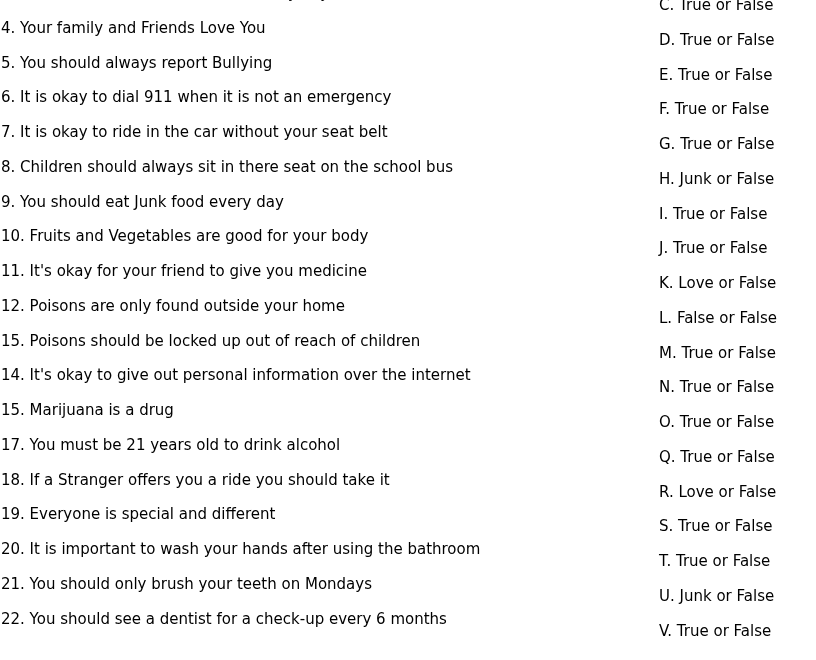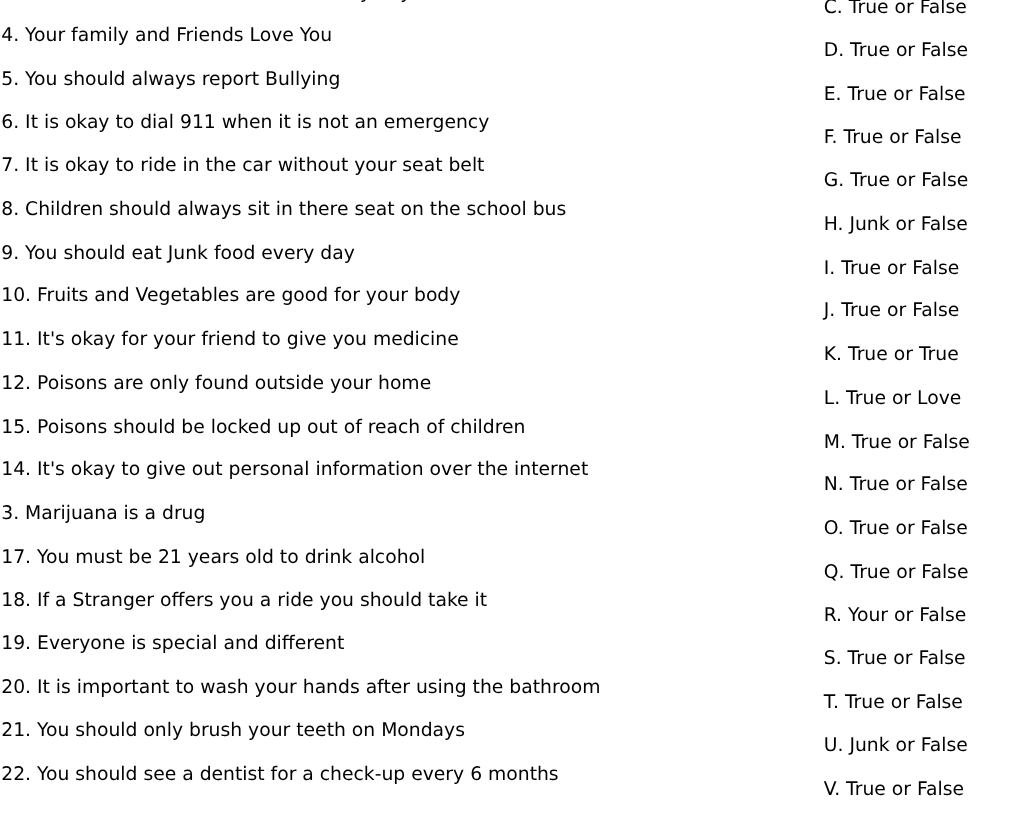--- a/index.html
+++ b/index.html
@@ -78,52 +78,52 @@
     <span class="answer">I. True or False</span>
   </div>
 
   <div class="quiz-row">
     <span class="question">10. Fruits and Vegetables are good for your body</span>
     <span class="answer">J. True or False</span>
   </div>
 
   <div class="quiz-row">
     <span class="question">11. It's okay for your friend to give you medicine</span>
-    <span class="answer">K. True or True</span>
+    <span class="answer">K. Love or False</span>
   </div>
 
   <div class="quiz-row">
     <span class="question">12. Poisons are only found outside your home</span>
-    <span class="answer">L. True or Love</span>
+    <span class="answer">L. False or False</span>
   </div>
 
   <div class="quiz-row">
     <span class="question">15. Poisons should be locked up out of reach of children</span>
     <span class="answer">M. True or False</span>
   </div>
 
   <div class="quiz-row">
     <span class="question">14. It's okay to give out personal information over the internet</span>
     <span class="answer">N. True or False</span>
   </div>
 
   <div class="quiz-row">
-    <span class="question">3. Marijuana is a drug</span>
+    <span class="question">15. Marijuana is a drug</span>
     <span class="answer">O. True or False</span>
   </div>
 
 
   <div class="quiz-row">
     <span class="question">17. You must be 21 years old to drink alcohol</span>
     <span class="answer">Q. True or False</span>
   </div>
 
   <div class="quiz-row">
     <span class="question">18. If a Stranger offers you a ride you should take it</span>
-    <span class="answer">R. Your or False</span>
+    <span class="answer">R. Love or False</span>
   </div>
 
   <div class="quiz-row">
     <span class="question">19. Everyone is special and different</span>
     <span class="answer">S. True or False</span>
   </div>
 
   <div class="quiz-row">
     <span class="question">20. It is important to wash your hands after using the bathroom</span>
     <span class="answer">T. True or False</span>

